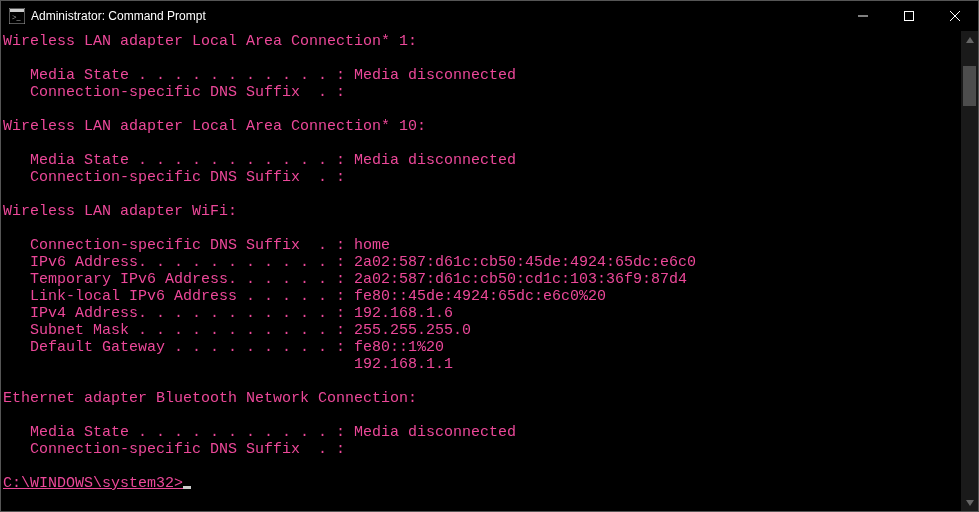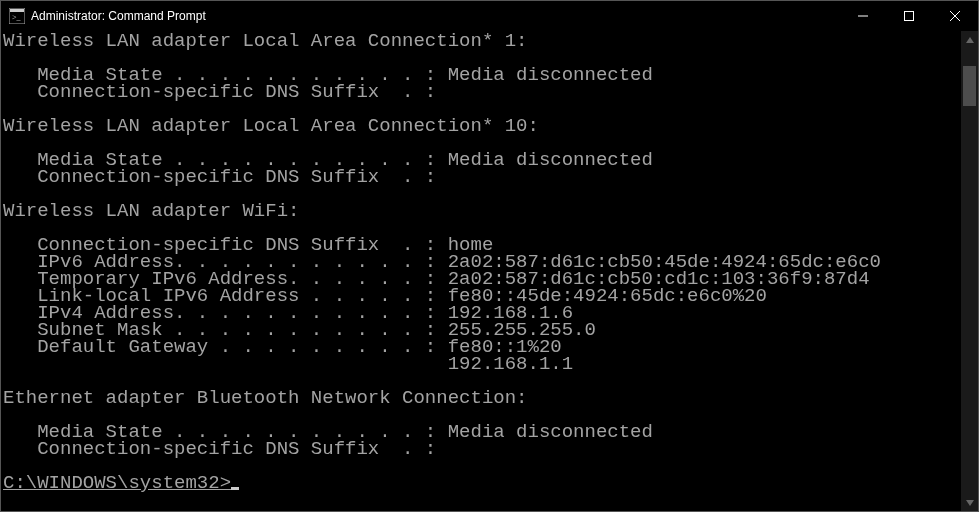--- a/index.html
+++ b/index.html
@@ -7,23 +7,23 @@
   .window { width: 979px; height: 512px; background: #000; display: flex; flex-direction: column; border: 1px solid #555; }
   .titlebar { height: 30px; background: #000; display: flex; align-items: center; color: #fff; font-size: 12px; user-select: none; }
   .titlebar .icon { width: 16px; height: 16px; margin: 0 6px 0 8px; display: flex; align-items: center; justify-content: center; }
   .titlebar .title { flex: 0 0 auto; }
   .titlebar .spacer { flex: 1 1 auto; }
   .titlebar .btn { width: 46px; height: 30px; display: flex; align-items: center; justify-content: center; color: #fff; }
   .content-wrap { flex: 1 1 auto; display: flex; background: #000; }
   .terminal {
     flex: 1 1 auto;
     background: #000;
-    color: #a3a3a3;
+    color: #ec4899;
     font-family: Consolas, "Courier New", monospace;
-    font-size: 19px;
+    font-size: 15px;
     line-height: 17px;
     white-space: pre;
     padding: 2px 0 0 2px;
     overflow: hidden;
   }
   .scrollbar { width: 17px; background: #1a1a1a; display: flex; flex-direction: column; }
   .sb-btn { height: 17px; background: #1a1a1a; display: flex; align-items: center; justify-content: center; color: #666; font-size: 8px; }
   .sb-track { flex: 1 1 auto; position: relative; }
   .sb-thumb { position: absolute; left: 2px; right: 2px; top: 18px; height: 40px; background: #4d4d4d; }
   .prompt-line { display: inline; text-decoration: underline; }

